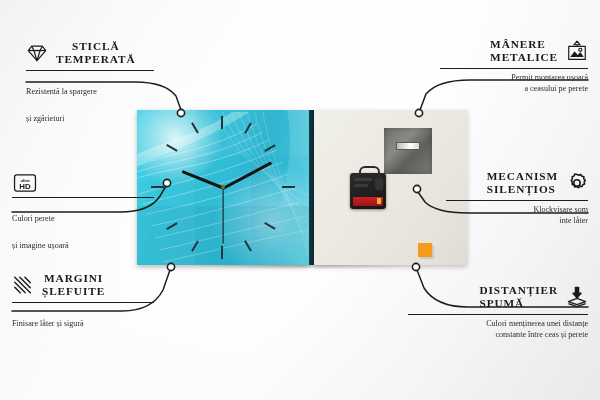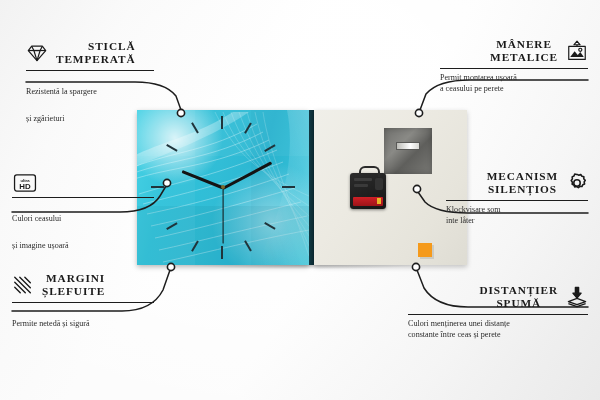--- a/index.html
+++ b/index.html
@@ -89,25 +89,25 @@
     line-height:1.18;text-transform:uppercase;white-space:nowrap;
   }
   .callout .sub{
     font-size:8.1px;color:#2b2b2b;line-height:1.32;white-space:nowrap;
   }
   .head{display:flex;align-items:center;gap:8px;}
   .ico{width:22px;height:22px;flex:0 0 22px;display:block;}
   .rule{height:1.3px;background:#1d1d1d;margin:3px 0 4px;}
 
   .left .head{justify-content:flex-start;}
-  .left .ttl{text-align:right;}
+  .left .ttl{text-align:center;}
   .left .sub{text-align:left;margin-top:16px;}
   .right .head{justify-content:flex-end;}
-  .right .ttl{text-align:center;}
-  .right .sub{text-align:left;}
+  .right .ttl{text-align:left;}
+  .right .sub{text-align:right;}
 
   svg.conn{position:absolute;left:0;top:0;width:600px;height:400px;pointer-events:none;}
 </style>
 </head>
 <body>
 
 <div id="stage">
 
   <div class="product">
 
@@ -240,42 +240,42 @@
 
   <div class="callout left" style="left:12px;top:172px;width:142px;">
     <div class="head">
       <svg class="ico" viewBox="0 0 26 24" style="width:26px;flex:0 0 26px;">
         <rect x="1.6" y="3.2" width="22.8" height="17.6" rx="2.4" fill="none" stroke="#1a1a1a" stroke-width="1.4"></rect>
         <text x="13" y="11" font-family="Liberation Sans, sans-serif" font-size="4.6" font-weight="700" text-anchor="middle" fill="#1a1a1a">ultra</text>
         <text x="13" y="18.6" font-family="Liberation Sans, sans-serif" font-size="8.6" font-weight="700" text-anchor="middle" fill="#1a1a1a">HD</text>
       </svg>
     </div>
     <div class="rule"></div>
-    <div class="sub">Culori ceasului</div>
+    <div class="sub">Culori perete</div>
     <div class="sub">și imagine ușoară</div>
   </div>
 
   <div class="callout left" style="left:12px;top:272px;width:142px;">
     <div class="head">
       <svg class="ico" viewBox="0 0 24 24">
         <g stroke="#1a1a1a" stroke-width="1.5" stroke-linecap="round">
           <line x1="3" y1="3.5" x2="20" y2="20.5"></line>
           <line x1="3" y1="9" x2="14.5" y2="20.5"></line>
           <line x1="3" y1="14.5" x2="9" y2="20.5"></line>
           <line x1="8.5" y1="3.5" x2="20" y2="15"></line>
           <line x1="14" y1="3.5" x2="20" y2="9.5"></line>
         </g>
       </svg>
       <div>
         <div class="ttl">MARGINI</div>
         <div class="ttl">ȘLEFUITE</div>
       </div>
     </div>
     <div class="rule"></div>
-    <div class="sub">Permite netedă și sigură</div>
+    <div class="sub">Finisare låter și sigură</div>
   </div>
 
   <div class="callout right" style="left:440px;top:38px;width:148px;">
     <div class="head">
       <div>
         <div class="ttl">MÂNERE</div>
         <div class="ttl">METALICE</div>
       </div>
       <svg class="ico" viewBox="0 0 24 24">
         <g fill="none" stroke="#1a1a1a" stroke-width="1.3" stroke-linejoin="round">

